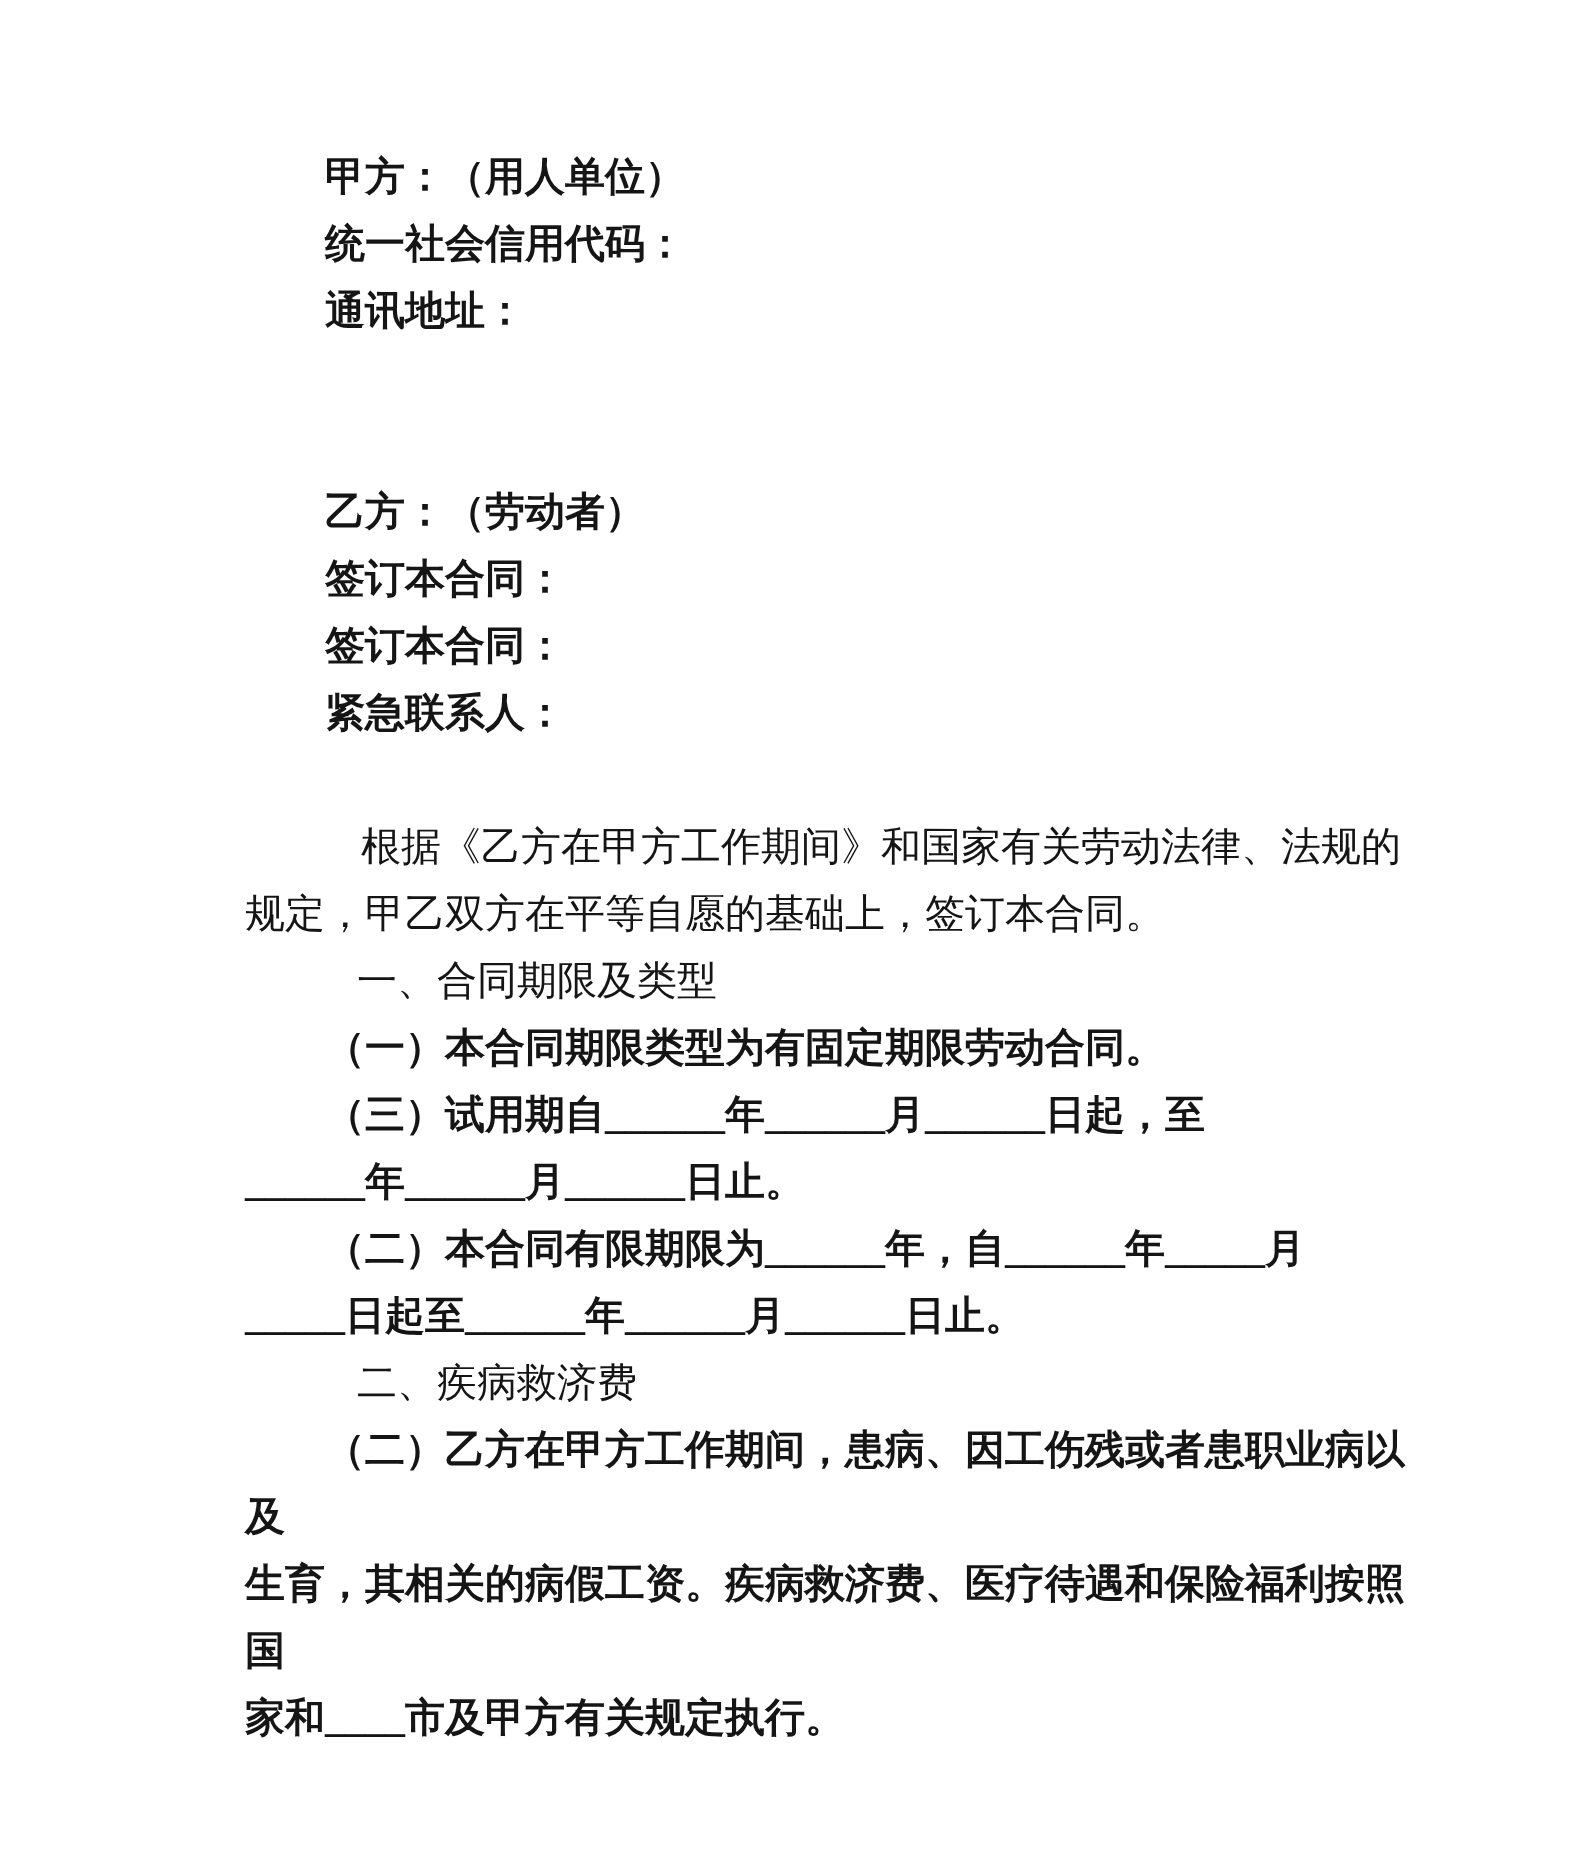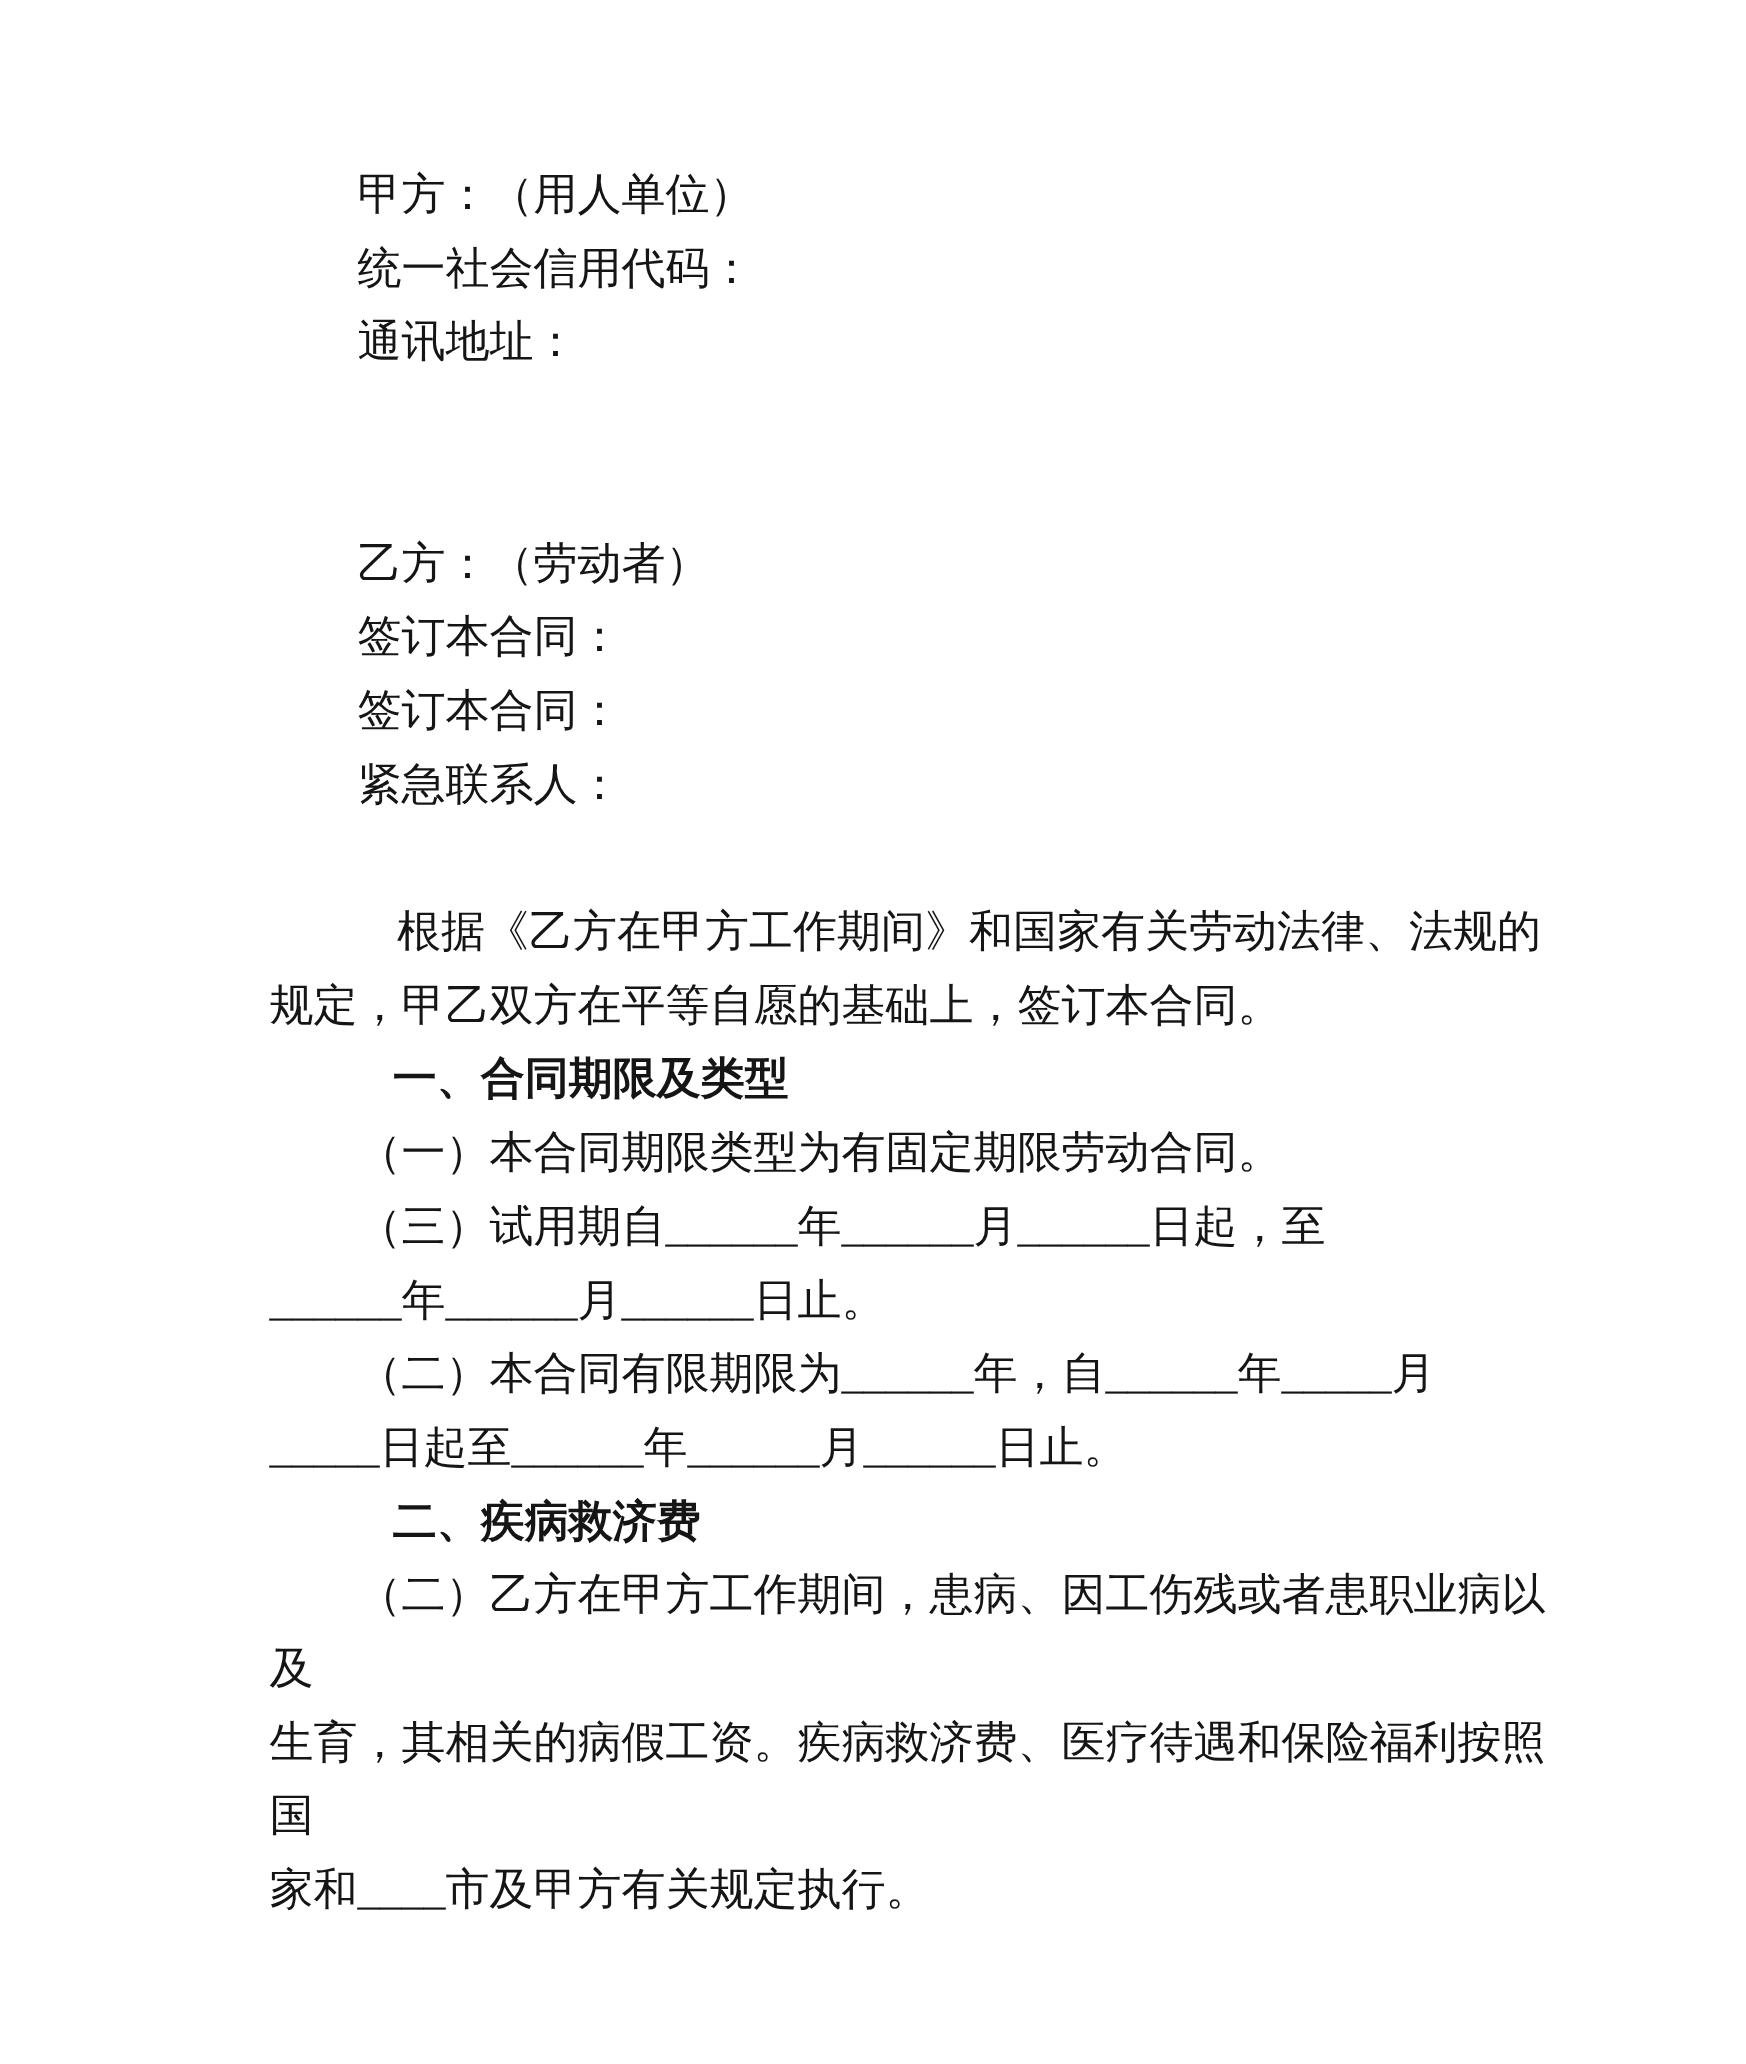--- a/index.html
+++ b/index.html
@@ -28,24 +28,24 @@
   }
   .line, .para, .heading {
     margin: 0;
     font-size: 40px;
     line-height: 67px;
     font-weight: normal;
     white-space: pre-wrap;
     text-align: left;
     letter-spacing: 0;
   }
-  .indent2 { text-indent: 80px; }
+  .indent2 { text-indent: 80px; font-weight: bold; }
   .indent3 { text-indent: 116px; }
   .heading {
-    font-weight: bold;
+    font-weight: normal;
     text-indent: 112px;
   }
   .spacer1 { height: 67px; }
   .spacer2 { height: 134px; }
 </style>
 </head>
 <body>
 
 <div class="page">
   <div class="content">

